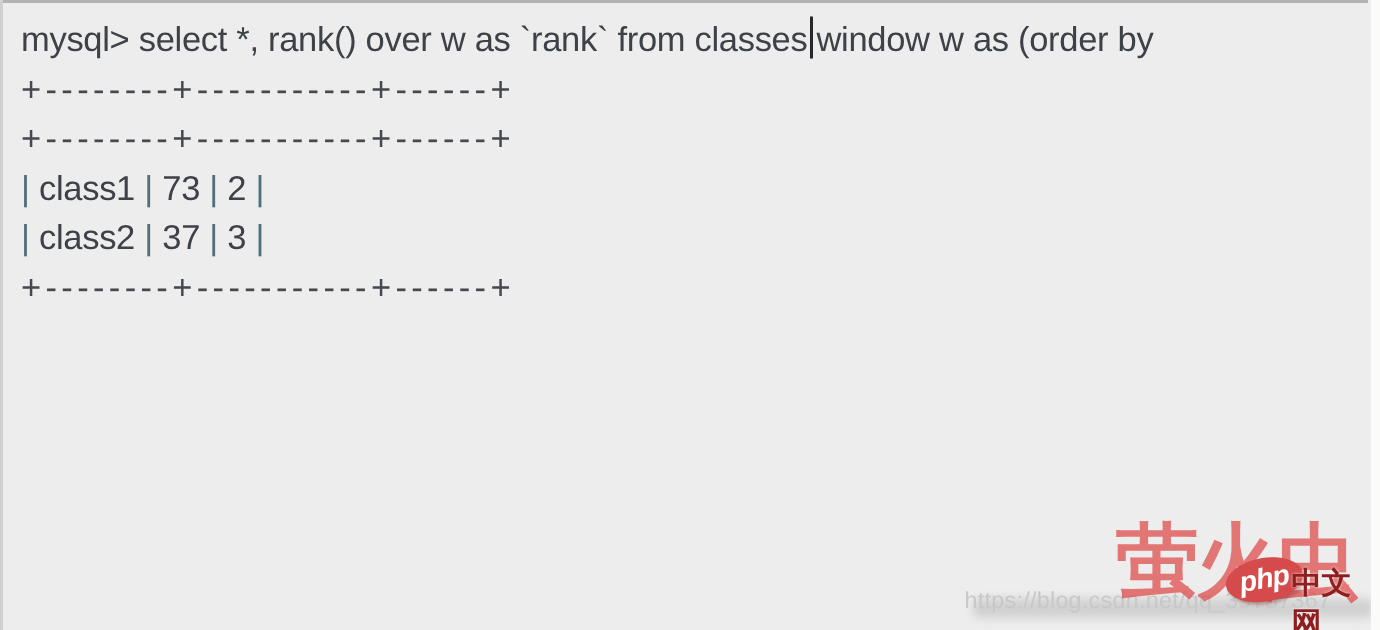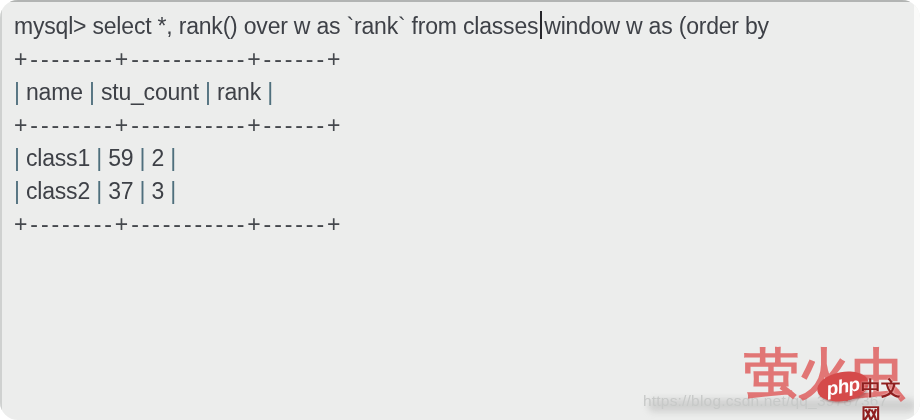--- a/index.html
+++ b/index.html
@@ -5,21 +5,20 @@
   * { margin: 0; padding: 0; box-sizing: border-box; }
   html, body { width: 920px; height: 420px; overflow: hidden; }
   body { font-family: "Liberation Sans", sans-serif; }
 
   .terminal {
     position: relative;
     width: 920px;
     height: 420px;
     background: #ecedec;
     overflow: hidden;
-    border-radius: 18px;
   }
 
   
   .edge-top   { position: absolute; top: 0; left: 0; right: 8px; height: 2px; background: #b2b4b3; }
   .edge-left  { position: absolute; top: 0; left: 0; bottom: 0; width: 2px; background: #cfd1d0; }
   .edge-right { position: absolute; top: 0; right: 0; bottom: 0; width: 6px; background: #fbfbfa; }
 
   .console {
     position: absolute;
     top: 10px;
@@ -105,26 +104,25 @@
 
 <div class="terminal">
 
   <div class="console">
 
     <div class="line"><span>mysql&gt; select *, rank() over w as `rank` from classes</span><span class="cursor"></span><span>window w as (order by</span></div>
 
 
     <div class="line sep">+--------+-----------+------+</div>
 
-    <div class="line"><span class="pipe">|</span> <span>name</span> <span class="pipe">|</span> <span>stu_count</span> <span class="pipe">|</span> <span>rank</span> <span class="pipe">|</span></div>
 
     <div class="line sep">+--------+-----------+------+</div>
 
 
-    <div class="line"><span class="pipe">|</span> <span>class1</span> <span class="pipe">|</span> <span>59</span> <span class="pipe">|</span> <span>2</span> <span class="pipe">|</span></div>
+    <div class="line"><span class="pipe">|</span> <span>class1</span> <span class="pipe">|</span> <span>73</span> <span class="pipe">|</span> <span>2</span> <span class="pipe">|</span></div>
 
     <div class="line"><span class="pipe">|</span> <span>class2</span> <span class="pipe">|</span> <span>37</span> <span class="pipe">|</span> <span>3</span> <span class="pipe">|</span></div>
 
 
 
     <div class="line sep">+--------+-----------+------+</div>
 
 
   </div>
 

